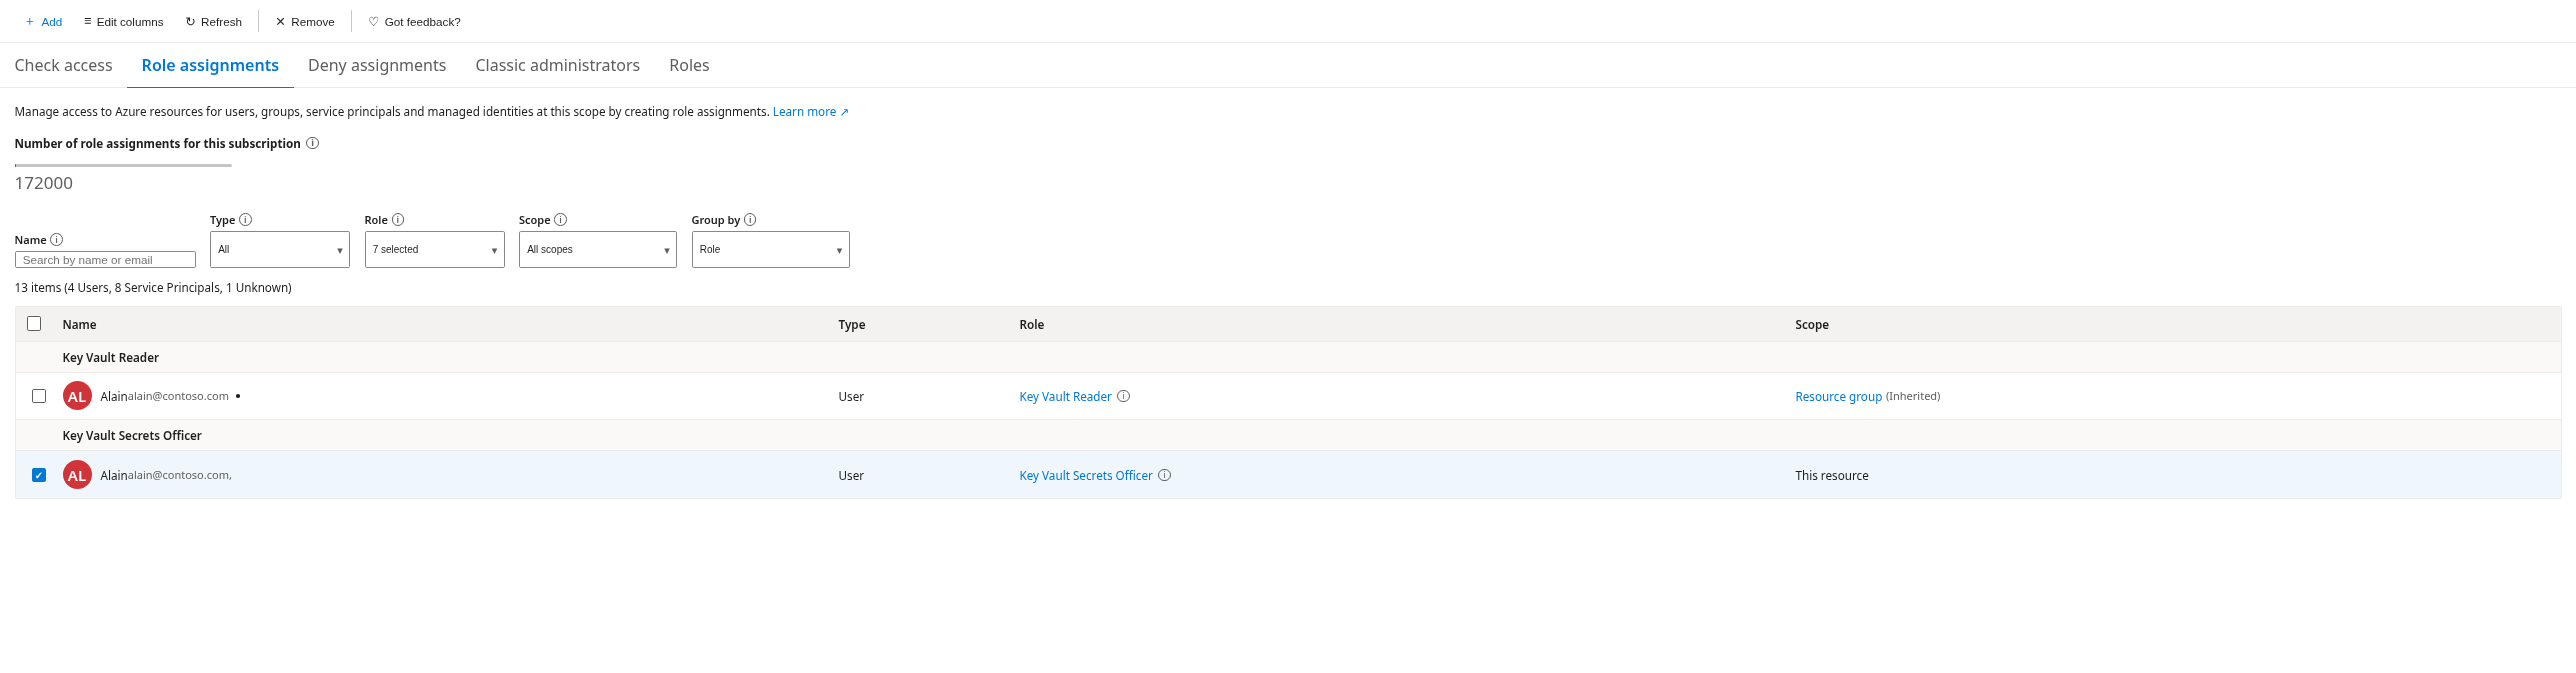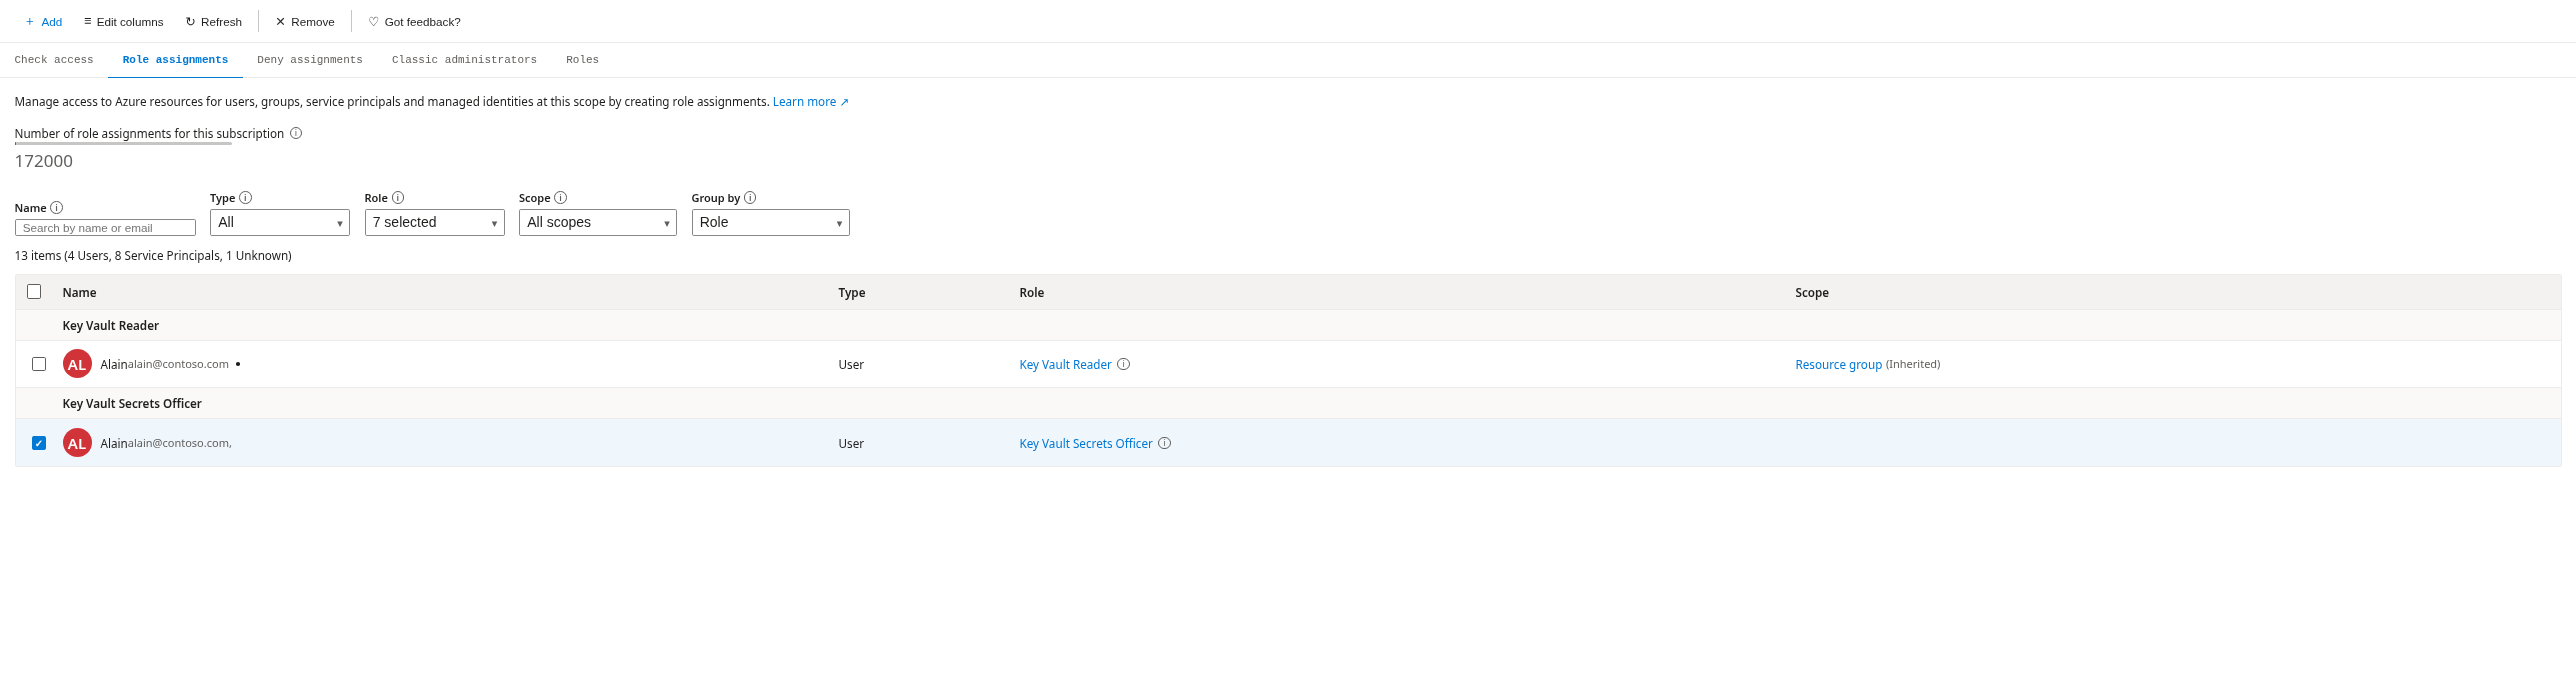--- a/index.html
+++ b/index.html
@@ -45,25 +45,24 @@
 
     
     .tabs {
       display: flex;
       padding: 0 14.5px;
       border-bottom: 0.9px solid #edebe9;
     }
     .tab {
       padding: 11px 14.5px;
       cursor: pointer;
-      font-size: 11px;
+      font-size: 16px;
       color: #605e5c;
       border-bottom: 1.8px solid transparent;
       margin-bottom: -0.9px;
-      font-family: Liberation Mono, monospace;
     }
     .tab.active {
       color: #0078d4;
       border-bottom: 1.8px solid #0078d4;
       font-weight: 600;
     }
     .tab:first-child { padding-left: 0; }
 
     
     .content {
@@ -81,25 +80,25 @@
       color: #0078d4;
       text-decoration: none;
     }
 
     
     .progress-section {
       margin-bottom: 18px;
     }
     .progress-title {
       font-size: 11.7px;
-      font-weight: 400;
+      font-weight: 700;
       display: flex;
       align-items: center;
       gap: 5.4px;
-      margin-bottom: 1px;
+      margin-bottom: 13px;
     }
     .info-icon {
       display: inline-flex;
       align-items: center;
       justify-content: center;
       width: 12.6px;
       height: 12.6px;
       border: 0.9px solid #605e5c;
       border-radius: 50%;
       font-size: 9px;
@@ -164,24 +163,24 @@
       position: absolute;
       right: 7.2px;
       top: 50%;
       transform: translateY(-50%);
       pointer-events: none;
       font-size: 11px;
       color: #605e5c;
     }
     .select-wrapper select {
       width: 100%;
-      height: 27px;
+      height: 37px;
       border: 0.9px solid #8a8886;
       padding: 3.6px 25px 3.6px 7.2px;
-      font-size: 14px;
+      font-size: 10px;
       color: #201f1e;
       border-radius: 1.8px;
       background: #fff;
       appearance: none;
       cursor: pointer;
     }
     .filter-group .select-wrapper { width: 140px; }
     .filter-group.role-filter .select-wrapper { width: 140px; }
     .filter-group.scope-filter .select-wrapper { width: 158px; }
     .filter-group.groupby-filter .select-wrapper { width: 158px; }
@@ -536,17 +535,20 @@
       </div>
       <div class="cell">
         <span>User</span>
       </div>
       <div class="cell">
         <a href="#" class="role-link">
           <span>Key Vault Secrets Officer</span>
           <span class="info-icon">i</span>
         </a>
       </div>
+      <div class="cell">
+        <span>This resource</span>
+      </div>
     </div>
 
   </div>
 </div>
 
 
 </body></html>

